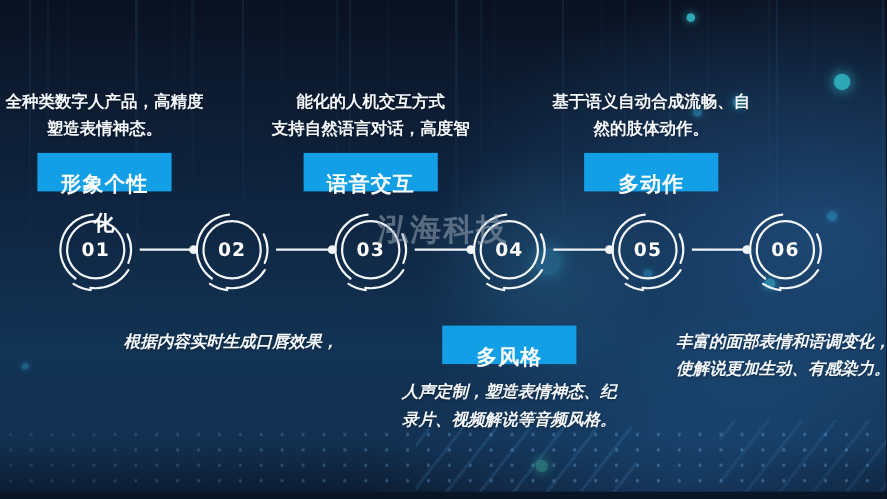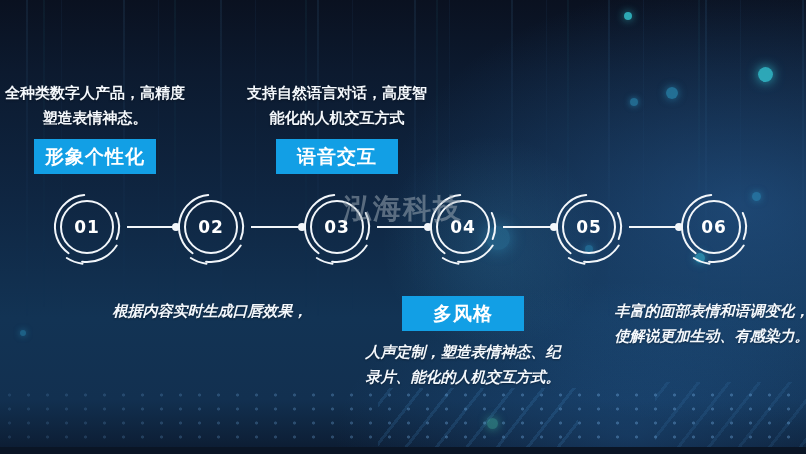--- a/index.html
+++ b/index.html
@@ -45,21 +45,21 @@
 
   .feature{position:absolute;text-align:center;z-index:4;}
   .feature .desc{
     color:#f4f8fc;font-size:15px;line-height:25px;font-weight:bold;
     text-shadow:0 1px 2px rgba(0,0,0,0.35);
   }
   .tag-btn{
     display:inline-block;width:122px;height:35px;line-height:35px;
     background:#129fe5;color:#ffffff;font-size:19px;font-weight:bold;
     letter-spacing:1px;border:none;text-align:center;cursor:pointer;
-    font-family:inherit;padding:0;
+    font-family:inherit;padding:12px;
   }
   .feature.top .tag-btn{margin-top:9px;}
   .feature.bottom .desc{margin-top:8px;font-style:italic;}
 
   .timeline-svg{position:absolute;left:0;top:167px;z-index:2;}
 </style>
 </head>
 <body>
 
 <div class="stage">
@@ -158,38 +158,45 @@
   <div class="feature top" style="left:-20px;top:80px;width:230px;">
     <div class="desc">
       <div>全种类数字人产品，高精度</div>
       <div>塑造表情神态。</div>
     </div>
     <button class="tag-btn">形象个性化</button>
   </div>
 
   <div class="feature top" style="left:222px;top:80px;width:230px;">
     <div class="desc">
+      <div>能化的人机交互方式</div>
       <div>支持自然语言对话，高度智</div>
-      <div>能化的人机交互方式</div>
     </div>
     <button class="tag-btn">语音交互</button>
   </div>
 
+  <div class="feature top" style="left:477px;top:80px;width:230px;">
+    <div class="desc">
+      <div>基于语义自动合成流畅、自</div>
+      <div>然的肢体动作。</div>
+    </div>
+    <button class="tag-btn">多动作</button>
+  </div>
 
   <div class="feature bottom" style="left:90px;top:290px;width:240px;">
     <div class="desc">
       <div>根据内容实时生成口唇效果，</div>
     </div>
   </div>
 
   <div class="feature bottom" style="left:343px;top:296px;width:240px;">
     <button class="tag-btn">多风格</button>
     <div class="desc">
       <div>人声定制，塑造表情神态、纪</div>
-      <div>录片、能化的人机交互方式。</div>
+      <div>录片、视频解说等音频风格。</div>
     </div>
   </div>
 
   <div class="feature bottom" style="left:592px;top:290px;width:240px;">
     <div class="desc">
       <div>丰富的面部表情和语调变化，</div>
       <div>使解说更加生动、有感染力。</div>
     </div>
   </div>
 

